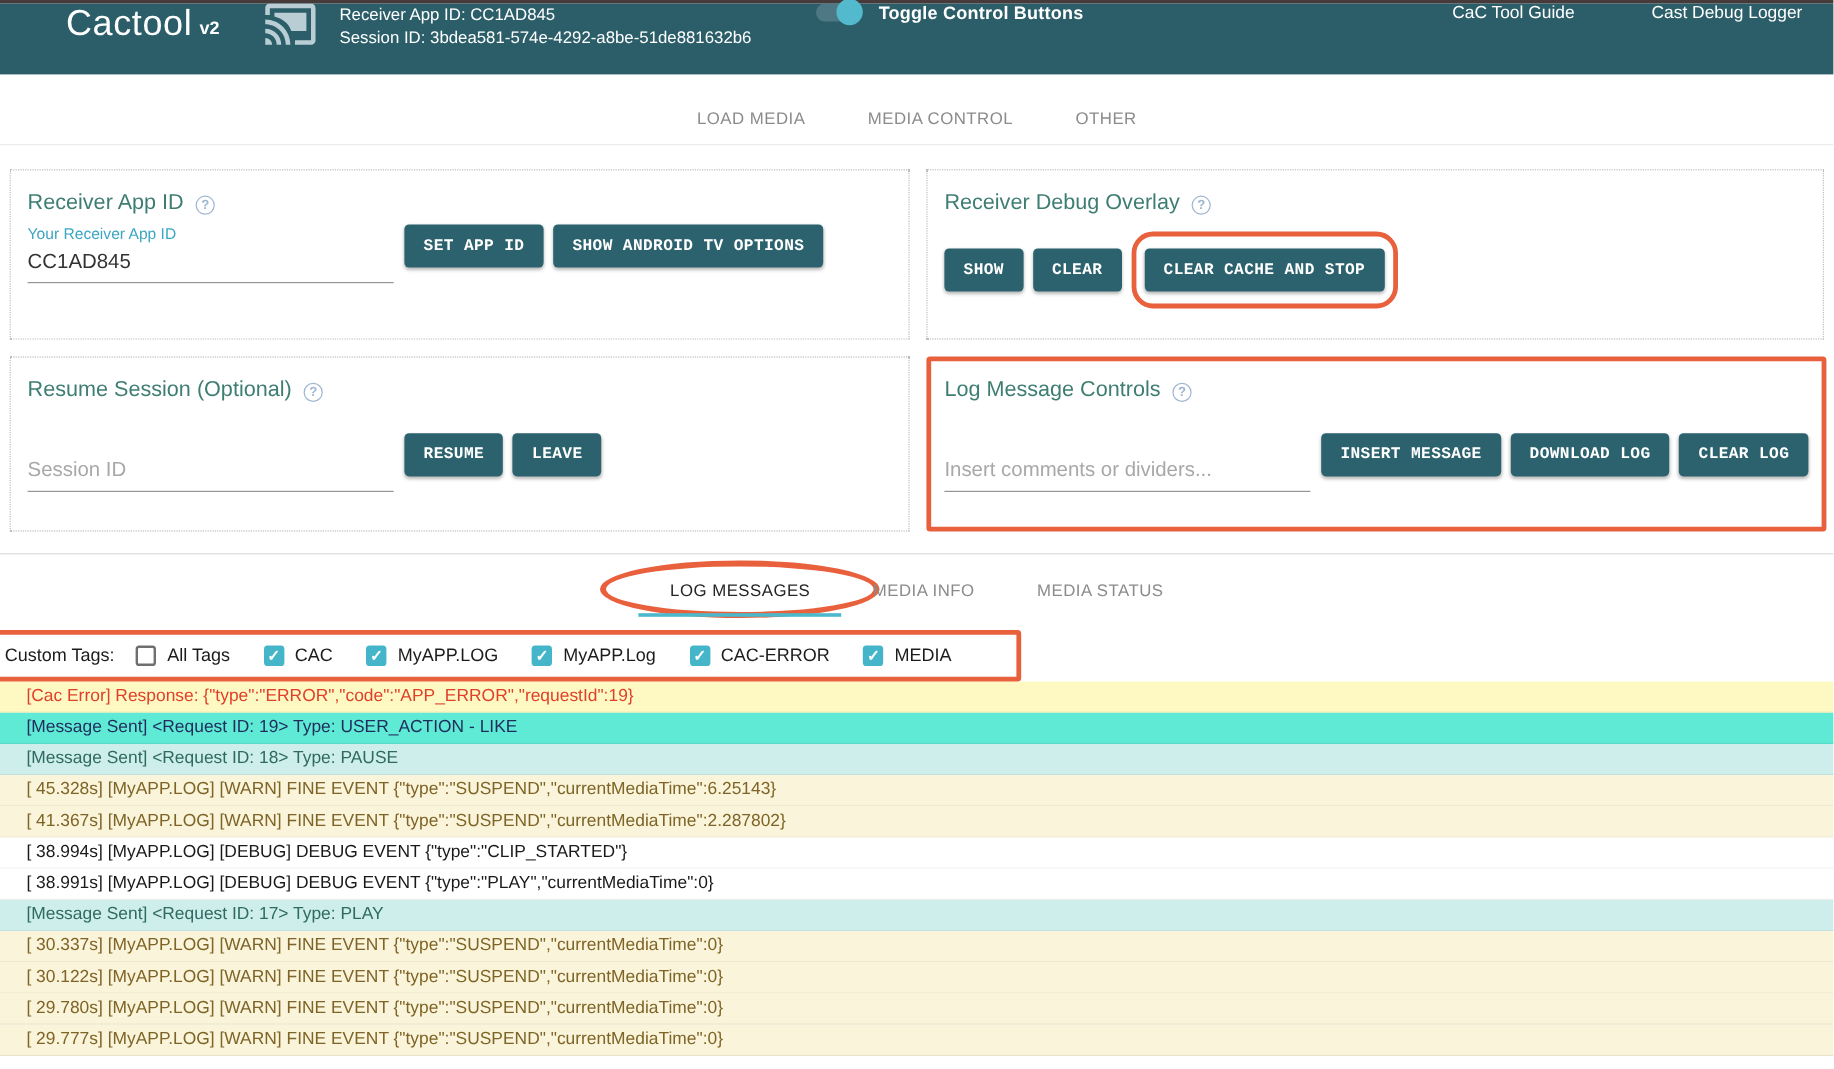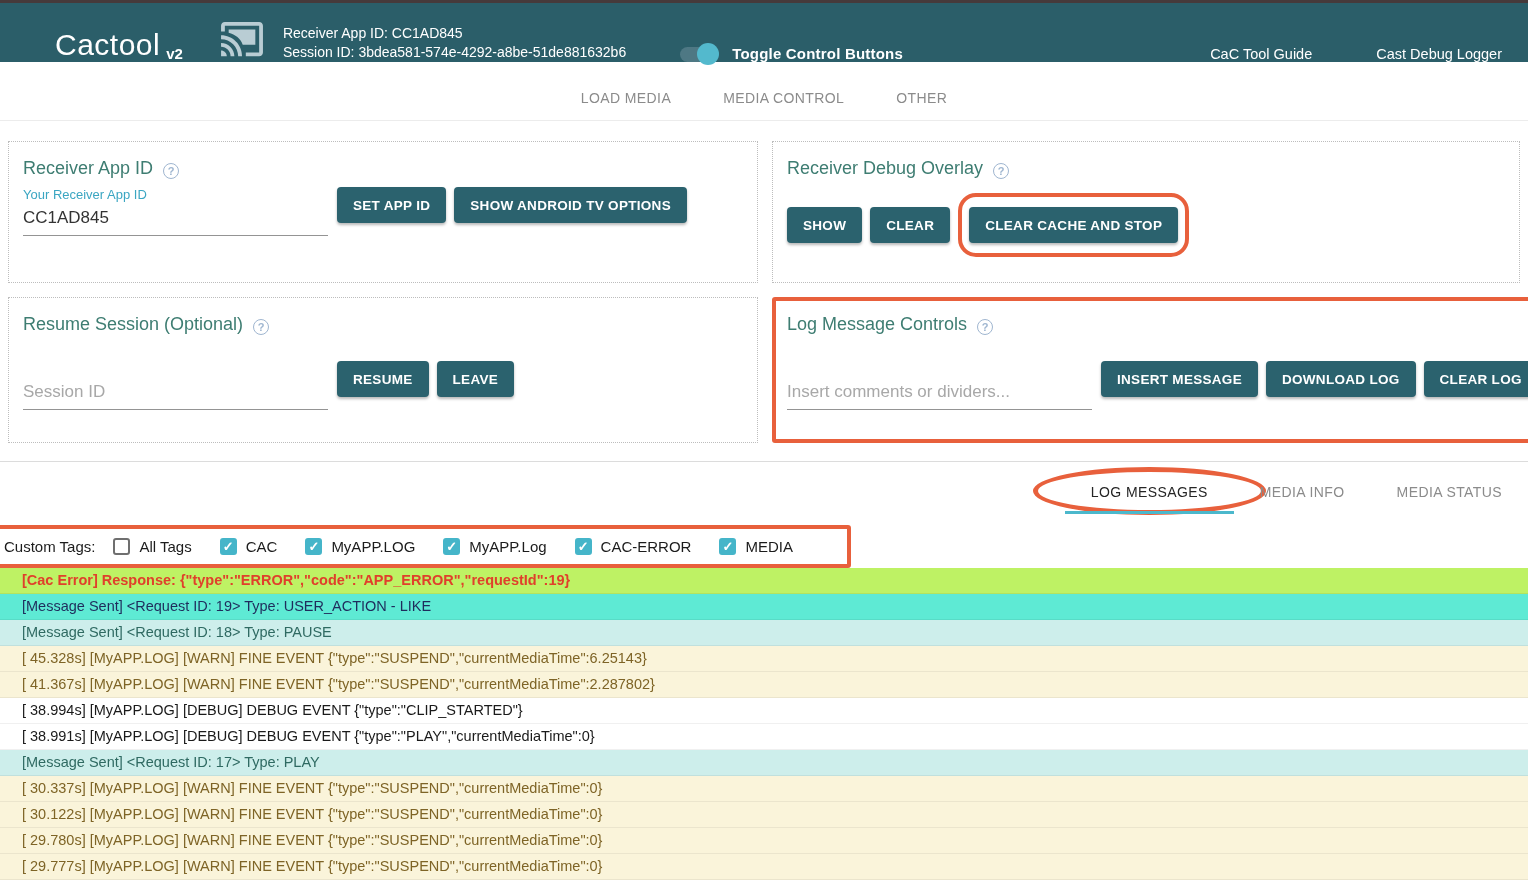--- a/index.html
+++ b/index.html
@@ -6,21 +6,21 @@
   html,body { margin:0; padding:0; }
   body {
     width:1528px; height:891px; position:relative; overflow:hidden;
     background:#ffffff; font-family:"Liberation Sans", sans-serif; color:#222;
   }
 
   
   .topstrip { height:3px; background:#463a3b; }
   .appbar {
     height:59px; background:#2b5e69; color:#fff;
-    display:flex; align-items:flex-end; padding:0 26px 0 55px;
+    display:flex; align-items:flex-start; padding:0 26px 0 55px;
   }
   .app-title { font-size:30px; font-weight:400; letter-spacing:0.5px; }
   .app-version { font-size:15px; font-weight:700; margin-left:6px; margin-top:12px; }
   .cast-icon { margin-left:36px; display:flex; align-items:center; }
   .session-info { margin-left:18px; font-size:14px; line-height:19px; }
   .toggle-wrap { margin-left:54px; display:flex; align-items:center; cursor:pointer; }
   .toggle-track { width:36px; height:15px; border-radius:8px; background:#4e7884; position:relative; }
   .toggle-knob { width:22px; height:22px; border-radius:50%; background:#53b9cd; position:absolute; right:-3px; top:-4px; }
   .toggle-label { margin-left:16px; font-size:15px; font-weight:700; letter-spacing:0.2px; }
   .appbar-links { margin-left:auto; display:flex; gap:64px; font-size:14.5px; }
@@ -64,32 +64,32 @@
   .field { width:305px; }
   .field-label { font-size:13px; color:#3ba6c2; display:block; margin-bottom:2px; }
   .line-input {
     width:100%; border:none; border-bottom:1px solid #949494; outline:none;
     font-family:inherit; font-size:17px; color:#333; padding:4px 0 7px; background:transparent;
   }
   .line-input::placeholder { color:#a8a8a8; }
   .btn-row { display:flex; gap:8px; margin-left:9px; margin-bottom:13px; align-items:center; }
   .btn {
     background:#2b626e; color:#fff; border:none; border-radius:4px; cursor:pointer;
-    font-family:Liberation Sans, sans-serif; font-size:13.5px; font-weight:700; letter-spacing:0.3px;
+    font-family:Liberation Mono, monospace; font-size:13.5px; font-weight:700; letter-spacing:0.3px;
     padding:0 16px; height:36px; box-shadow:0 2px 3px rgba(0,0,0,0.28); white-space:nowrap;
   }
   .overlay-btn-row { display:flex; align-items:center; gap:8px; margin-top:14px; }
   .annotation-rect {
     border:4px solid #e8603c; border-radius:18px; padding:10px 7px; display:inline-flex;
   }
 
   
   .log-tabs {
     border-top:1px solid #dcdcdc; height:60px;
-    display:flex; justify-content:flex-end; align-items:center;
+    display:flex; justify-content:center; align-items:center;
   }
   .log-tab-wrap { position:relative; }
   .annotation-ellipse {
     position:absolute; left:-32px; right:-32px; top:-17px; bottom:-15px;
     border:5px solid #e8603c; border-radius:50%; pointer-events:none;
   }
   .log-tab.active::after { bottom:-14px; }
 
   .custom-tags-bar {
     margin:4px 0 0 -6px; display:inline-flex; align-items:center;
@@ -104,21 +104,21 @@
   }
   .cb.checked { background:#45b5c9; border-color:#45b5c9; }
   .cb.checked::after { content:"\2713"; color:#fff; font-size:13px; font-weight:700; line-height:1; }
   .ct-text { font-size:15px; color:#1c1c1c; white-space:nowrap; }
 
   .log-list { width:1528px; }
   .log-row {
     height:26px; line-height:25px; padding-left:22px; font-size:14.5px;
     border-bottom:1px solid rgba(0,0,0,0.06); white-space:nowrap; overflow:hidden;
   }
-  .row-error      { background:#bef264; color:#e0402b;font-weight:bold; }
+  .row-error      { background:#fef9c3; color:#e0402b; }
   .row-sent-blue  { background:#5eead4; color:#1f2c5c; }
   .row-sent-cyan  { background:#cdeeeb; color:#2f6a62; }
   .row-warn       { background:#faf4da; color:#7e6426; }
   .row-debug      { background:#ffffff; color:#1a1a1a; }
 </style>
 </head>
 <body>
 
 
 

